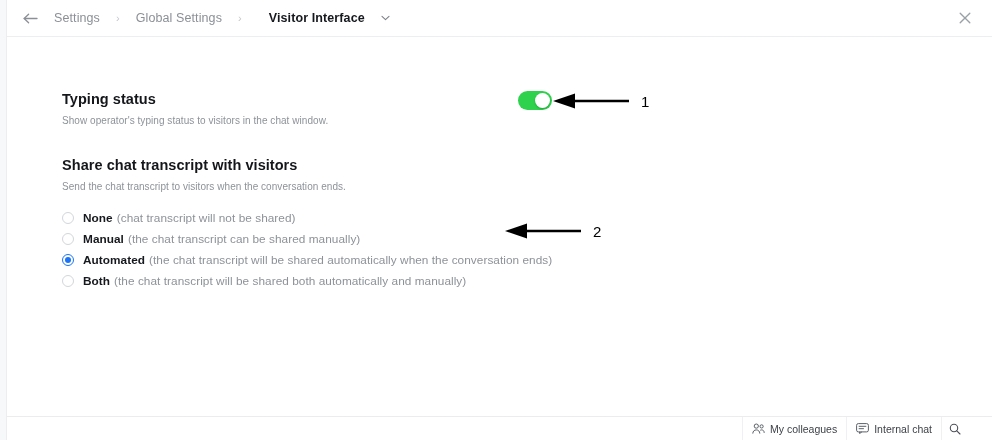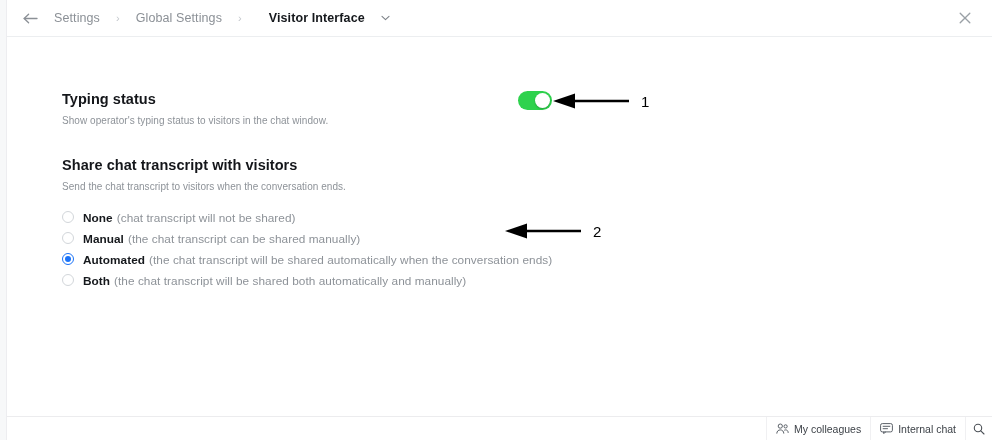--- a/index.html
+++ b/index.html
@@ -153,20 +153,21 @@
 
   
   .radio-group {
     margin-top: 17px;
     display: flex;
     flex-direction: column;
     gap: 7px;
   }
   .radio-row {
     display: flex;
+    align-items: center;
     height: 14px;
     cursor: pointer;
   }
   .radio {
     width: 12px;
     height: 12px;
     border-radius: 50%;
     border: 1px solid #d2d6da;
     background: #fff;
     box-sizing: border-box;
@@ -224,21 +225,21 @@
 
   
   .bottombar {
     height: 23px;
     min-height: 23px;
     border-top: 1px solid #ececee;
     background: #ffffff;
     display: flex;
     align-items: center;
     justify-content: flex-end;
-    padding-right: 0;
+    padding-right: 24px;
     gap: 0px;
   }
   .bb-item {
     display: flex;
     align-items: center;
     gap: 5px;
     font-size: 10.5px;
     color: #3d4248;
     padding: 0 9px;
     height: 23px;

